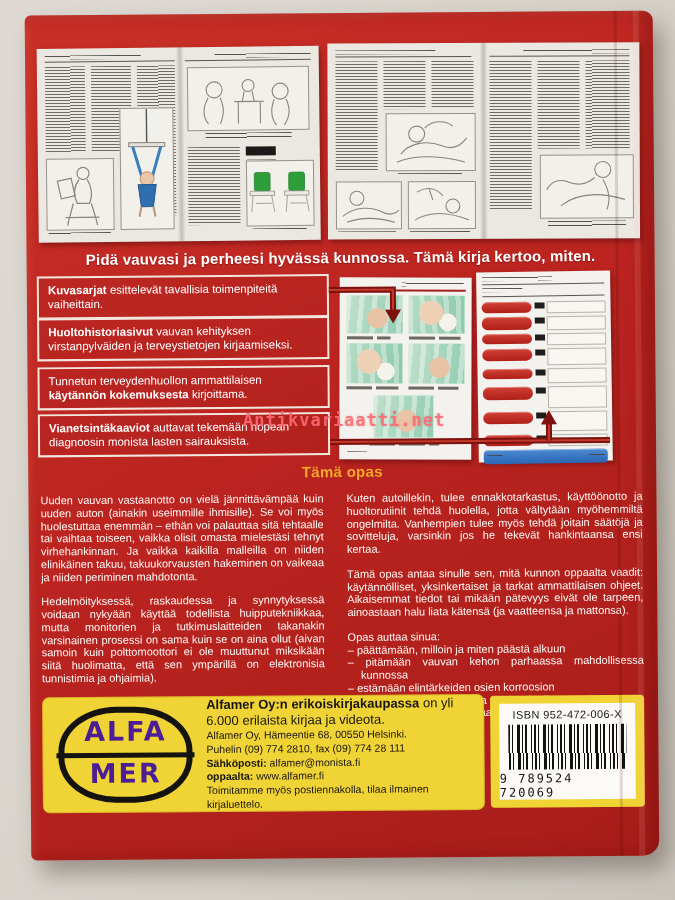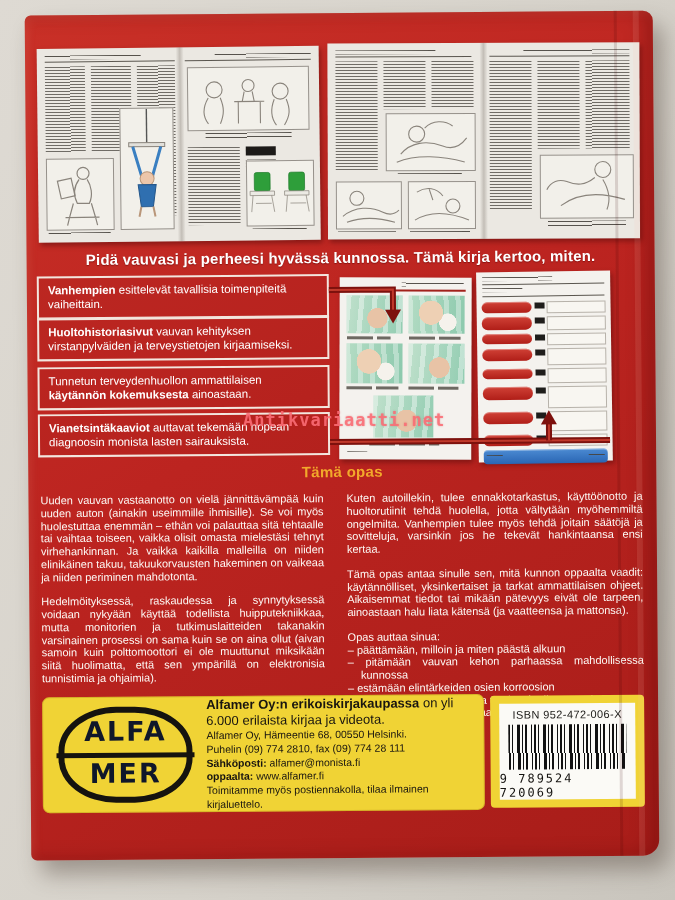--- a/index.html
+++ b/index.html
@@ -54,21 +54,21 @@
   .bodycol{position:absolute;color:#fdf8f4;font-size:11px;line-height:1.16;text-align:justify;}
   .bodycol p{margin:0 0 12px 0;}
   .dash-item{padding-left:13px;text-indent:-13px;}
   
   .pubbox{position:absolute;background:linear-gradient(#f4d83c,#ecc register 	b32);background:#f0d335;border-radius:7px;
     display:flex;align-items:center;box-shadow:inset 0 0 0 1px rgba(140,90,0,.25);}
   .alfalogo{position:relative;width:122px;height:84px;flex:none;margin-left:16px;
     border:6px solid #15130f;border-radius:58px/44px;background:transparent;
     display:flex;flex-direction:column;justify-content:space-between;}
   .alfalogo .bar{position:absolute;left:-8px;right:-8px;top:50%;height:5px;margin-top:-2px;background:#15130f;}
-  .alfalogo .t{font-weight:bold;color:#0f172a;text-align:center;font-size:27px;letter-spacing:2px;line-height:1;
+  .alfalogo .t{font-weight:bold;color:#4c1d95;text-align:center;font-size:27px;letter-spacing:2px;line-height:1;
     font-family:"DejaVu Sans","Liberation Sans",sans-serif;}
   .alfalogo .t.top{margin-top:5px;}
   .alfalogo .t.bot{margin-bottom:10px;}
   .pubtext{margin-left:14px;margin-right:8px;color:#181510;}
   .pubtext .big{font-size:13px;line-height:1.25;}
   .pubtext .sm{font-size:10.5px;line-height:1.3;}
   
   .isbnframe{position:absolute;background:#f0d335;border-radius:4px;}
   .isbnbox{position:absolute;left:9px;top:8px;right:9px;bottom:8px;background:#fbfaf6;
     display:flex;flex-direction:column;align-items:center;}
@@ -201,23 +201,23 @@
           <circle cx="62" cy="14" r="8"></circle>
             <path d="M54 22 C44 30,36 30,26 26 C18 23,10 26,6 34"></path>
           <path d="M20 50 C36 38,58 36,84 44 M62 24 C68 34,70 44,66 54"></path>
         </svg>
       </div>
       <div class="greek-d" style="position:absolute;left:220px;top:178px;width:78px;height:7px;"></div>
     </div>
 
     <div class="headline" style="top:236px;">Pidä vauvasi ja perheesi hyvässä kunnossa. Tämä kirja kertoo, miten.</div>
 
-    <div class="callout" style="top:261px;"><b>Vanhempien</b><span> esittelevät tavallisia toimenpiteitä vaiheittain.</span></div>
+    <div class="callout" style="top:261px;"><b>Kuvasarjat</b><span> esittelevät tavallisia toimenpiteitä vaiheittain.</span></div>
     <div class="callout" style="top:303px;"><b>Huoltohistoriasivut</b><span> vauvan kehityksen virstanpylväiden ja terveystietojen kirjaamiseksi.</span></div>
-    <div class="callout" style="top:352px;"><span>Tunnetun terveydenhuollon ammattilaisen </span><b>käytännön kokemuksesta</b><span> ainoastaan.</span></div>
+    <div class="callout" style="top:352px;"><span>Tunnetun terveydenhuollon ammattilaisen </span><b>käytännön kokemuksesta</b><span> kirjoittama.</span></div>
     <div class="callout" style="top:399px;"><b>Vianetsintäkaaviot</b><span> auttavat tekemään nopean diagnoosin monista lasten sairauksista.</span></div>
 
     <div class="prevpage" style="left:312px;top:265px;width:132px;height:182px;transform:rotate(0.6deg);">
       <div class="greek-d" style="position:absolute;right:8px;top:5px;width:62px;height:4px;"></div>
       <div style="position:absolute;left:6px;top:12px;right:6px;height:2px;background:#a2211b;"></div>
       <div class="photo" style="position:absolute;left:7px;top:18px;width:56px;height:38px;"></div>
       <div class="photo v2" style="position:absolute;left:69px;top:18px;width:56px;height:38px;"></div>
       <div class="cap" style="position:absolute;left:7px;top:59px;width:44px;"></div>
       <div class="cap" style="position:absolute;left:69px;top:59px;width:52px;"></div>
       <div class="photo v2" style="position:absolute;left:7px;top:66px;width:56px;height:40px;"></div>

